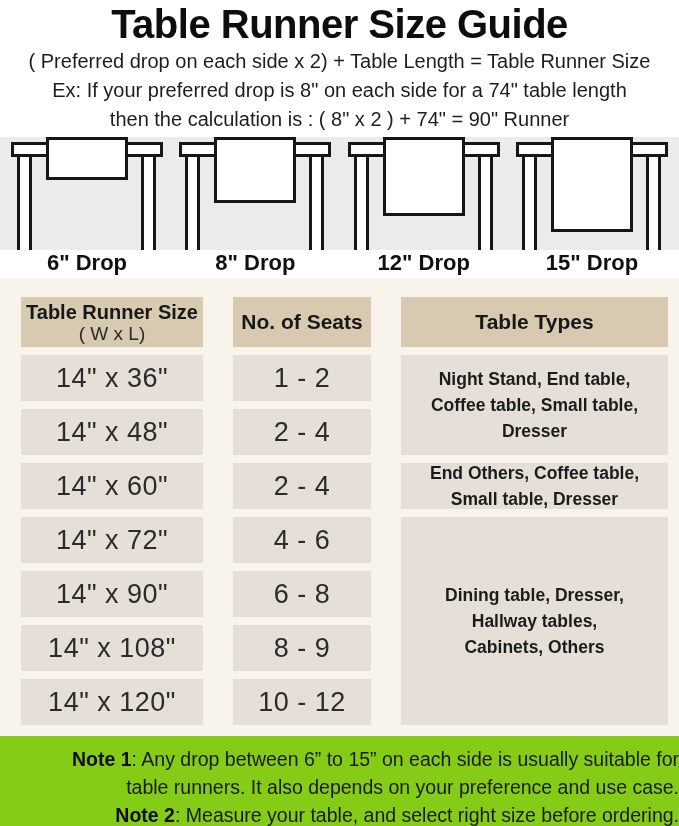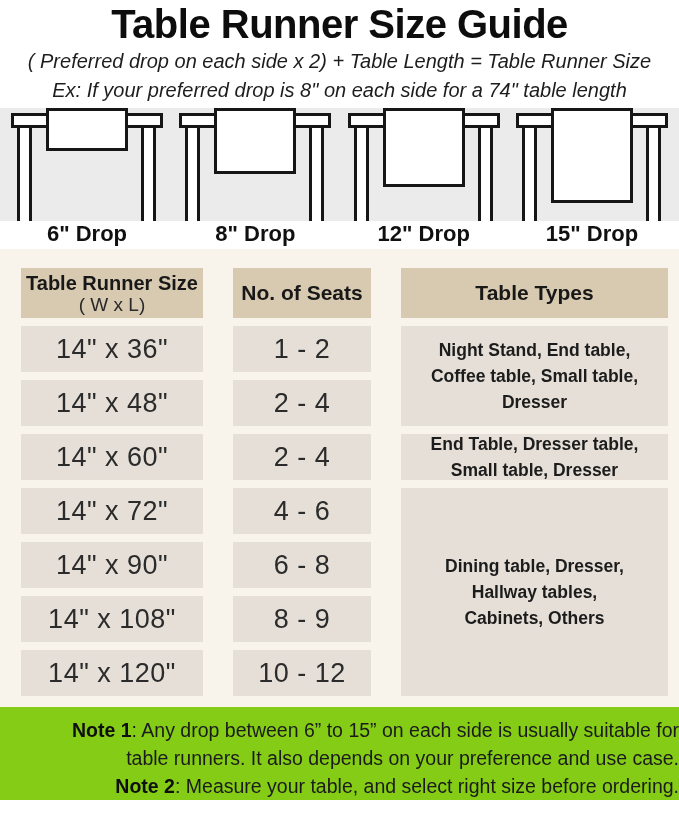--- a/index.html
+++ b/index.html
@@ -17,21 +17,21 @@
     overflow:hidden;
   }
   .page{width:679px;height:658px;display:flex;flex-direction:column;}
 
   
   .hdr{text-align:center;padding-top:1px;}
   .title{
     font-size:40px;font-weight:700;letter-spacing:-0.5px;color:#0d0d0d;
     line-height:46px;
   }
-  .sub{font-size:20px;line-height:29px;color:#1d1d1d;font-style:italic;}
+  .sub{font-size:20px;line-height:29px;color:#1d1d1d;}
 
   
   .band{
     background:var(--band-bg);
     height:113px;margin-top:3px;
     display:flex;justify-content:space-between;
     padding:0 6px;
   }
   .diagram{width:162px;height:113px;display:flex;justify-content:center;}
   .diagram svg{display:block;}
@@ -86,20 +86,21 @@
 </style>
 </head>
 <body>
 
 <div class="page">
 
   <div class="hdr">
     <div class="title">Table Runner Size Guide</div>
     <div class="sub">( Preferred drop on each side x 2) + Table Length = Table Runner Size</div>
     <div class="sub">Ex: If your preferred drop is 8" on each side for a 74" table length</div>
+    <div class="sub">then the calculation is : ( 8" x 2 ) + 74" = 90" Runner</div>
   </div>
 
   <div class="band">
     <div class="diagram">
       <svg width="152" height="113" viewBox="0 0 152 113">
         <rect x="7.5" y="18" width="12" height="100" fill="#fff" stroke="#161616" stroke-width="3"></rect>
         <rect x="131.5" y="18" width="12" height="100" fill="#fff" stroke="#161616" stroke-width="3"></rect>
         <rect x="1.5" y="6.5" width="149" height="12" fill="#fff" stroke="#161616" stroke-width="3"></rect>
         <rect x="36.5" y="1.5" width="79" height="40" fill="#fff" stroke="#161616" stroke-width="3"></rect>
       </svg>
@@ -194,21 +195,21 @@
           <div class="val">8 - 9</div>
         </div>
       <div class="cell" style="grid-column:2;grid-row:8">
           <div class="val">10 - 12</div>
         </div>
 
       <div class="cell col3 span2">
         <div class="types">Night Stand, End table, Coffee table, Small table, Dresser</div>
       </div>
       <div class="cell col3 row4">
-        <div class="types">End Table, Dresser table, Small table, Dresser</div>
+        <div class="types">End Others, Coffee table, Small table, Dresser</div>
       </div>
       <div class="cell col3 span4">
         <div class="types wide-pad">Dining table, Dresser, Hallway tables, Cabinets, Others</div>
       </div>
 
     </div>
   </div>
 
   <div class="notes">
     <div class="note-line"><span class="nlabel">Note 1</span><span>: Any drop between 6” to 15” on each side is usually suitable for</span></div>

